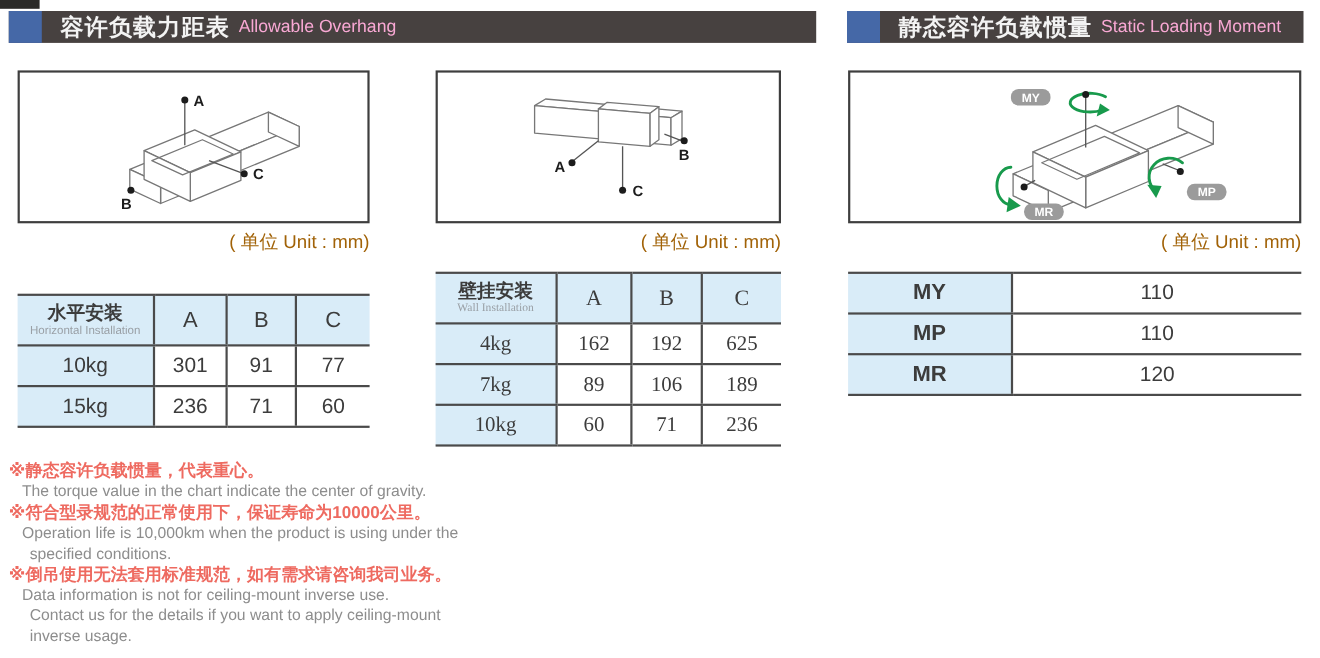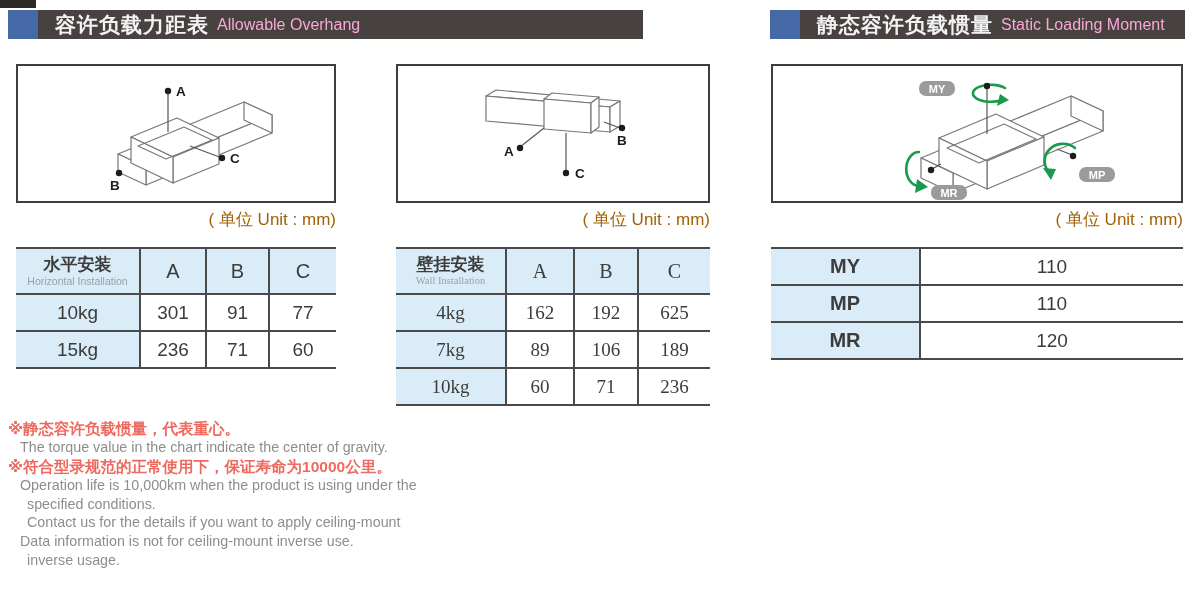--- a/index.html
+++ b/index.html
@@ -7,42 +7,42 @@
     width:1200px; height:598px; position:relative; overflow:hidden;
     background:#ffffff;
     font-family:"Liberation Sans","DejaVu Sans",sans-serif;
     color:#3c3c3c;
   }
   
   .corner-tab { position:absolute; left:0; top:0; width:36px; height:8px; background:#2b2a28; }
 
   
   .bar { position:absolute; top:10px; height:29px; background:#474140; display:flex; align-items:center; }
-  .bar-left  { left:8px;   width:635px;text-align:right; }
+  .bar-left  { left:8px;   width:734px;text-align:right; }
   .bar-right { left:770px; width:415px; }
   .accent { width:30px; height:29px; background:#4568a7; flex:0 0 auto; }
   .bar .zh { font-size:21px; font-weight:bold; color:#f3f3f3; margin-left:17px; letter-spacing:1px; white-space:nowrap; }
   .bar .en { font-size:16px; font-weight:400; color:#f9a8d4; margin-left:8px; white-space:nowrap; }
 
   
   .dbox { position:absolute; top:64px; height:135px; border:2px solid #3e3e3e; background:#fff; }
   .dbox-1 { left:16px;  width:316px; }
   .dbox-2 { left:396px; width:310px; }
   .dbox-3 { left:771px; width:408px; }
   .dbox svg { display:block; }
 
   
   .unit { position:absolute; top:208px; width:210px; font-size:17px; color:#a16207; text-align:right; white-space:nowrap; }
   .unit-1 { left:126px; }
   .unit-2 { left:500px; }
   .unit-3 { left:973px; }
 
   
   table { position:absolute; top:247px; border-collapse:collapse; table-layout:fixed; }
-  .tbl-1 { left:16px;  width:320px; }
+  .tbl-1 { left:16px;  width:320px;margin-top:20px; }
   .tbl-2 { left:396px; width:314px;font-family:Liberation Serif, serif; }
   .tbl-3 { left:771px; width:412px; }
   th, td {
     border-top:2px solid #4a4a4a; border-bottom:2px solid #4a4a4a;
     border-left:none; border-right:none;
     text-align:center; vertical-align:middle; padding:0;
   }
   th + th, td + td { border-left:2px solid #4a4a4a; }
   tr.hdr    { height:46px; }
   tr.datarow{ height:37px; }
@@ -269,16 +269,17 @@
   </tr>
 </tbody>
   </table>
 
 <div class="notes">
   <div class="n-zh">※静态容许负载惯量，代表重心。</div>
   <div class="n-en">The torque value in the chart indicate the center of gravity.</div>
   <div class="n-zh">※符合型录规范的正常使用下，保证寿命为10000公里。</div>
   <div class="n-en">Operation life is 10,000km when the product is using under the</div>
   <div class="n-en ind2">specified conditions.</div>
+  <div class="n-zh">※倒吊使用无法套用标准规范，如有需求请咨询我司业务。</div>
+  <div class="n-en">Data information is not for ceiling-mount inverse use.</div>
   <div class="n-en ind2">Contact us for the details if you want to apply ceiling-mount</div>
-  <div class="n-en">Data information is not for ceiling-mount inverse use.</div>
   <div class="n-en ind2">inverse usage.</div>
 </div>
 
 </body></html>

